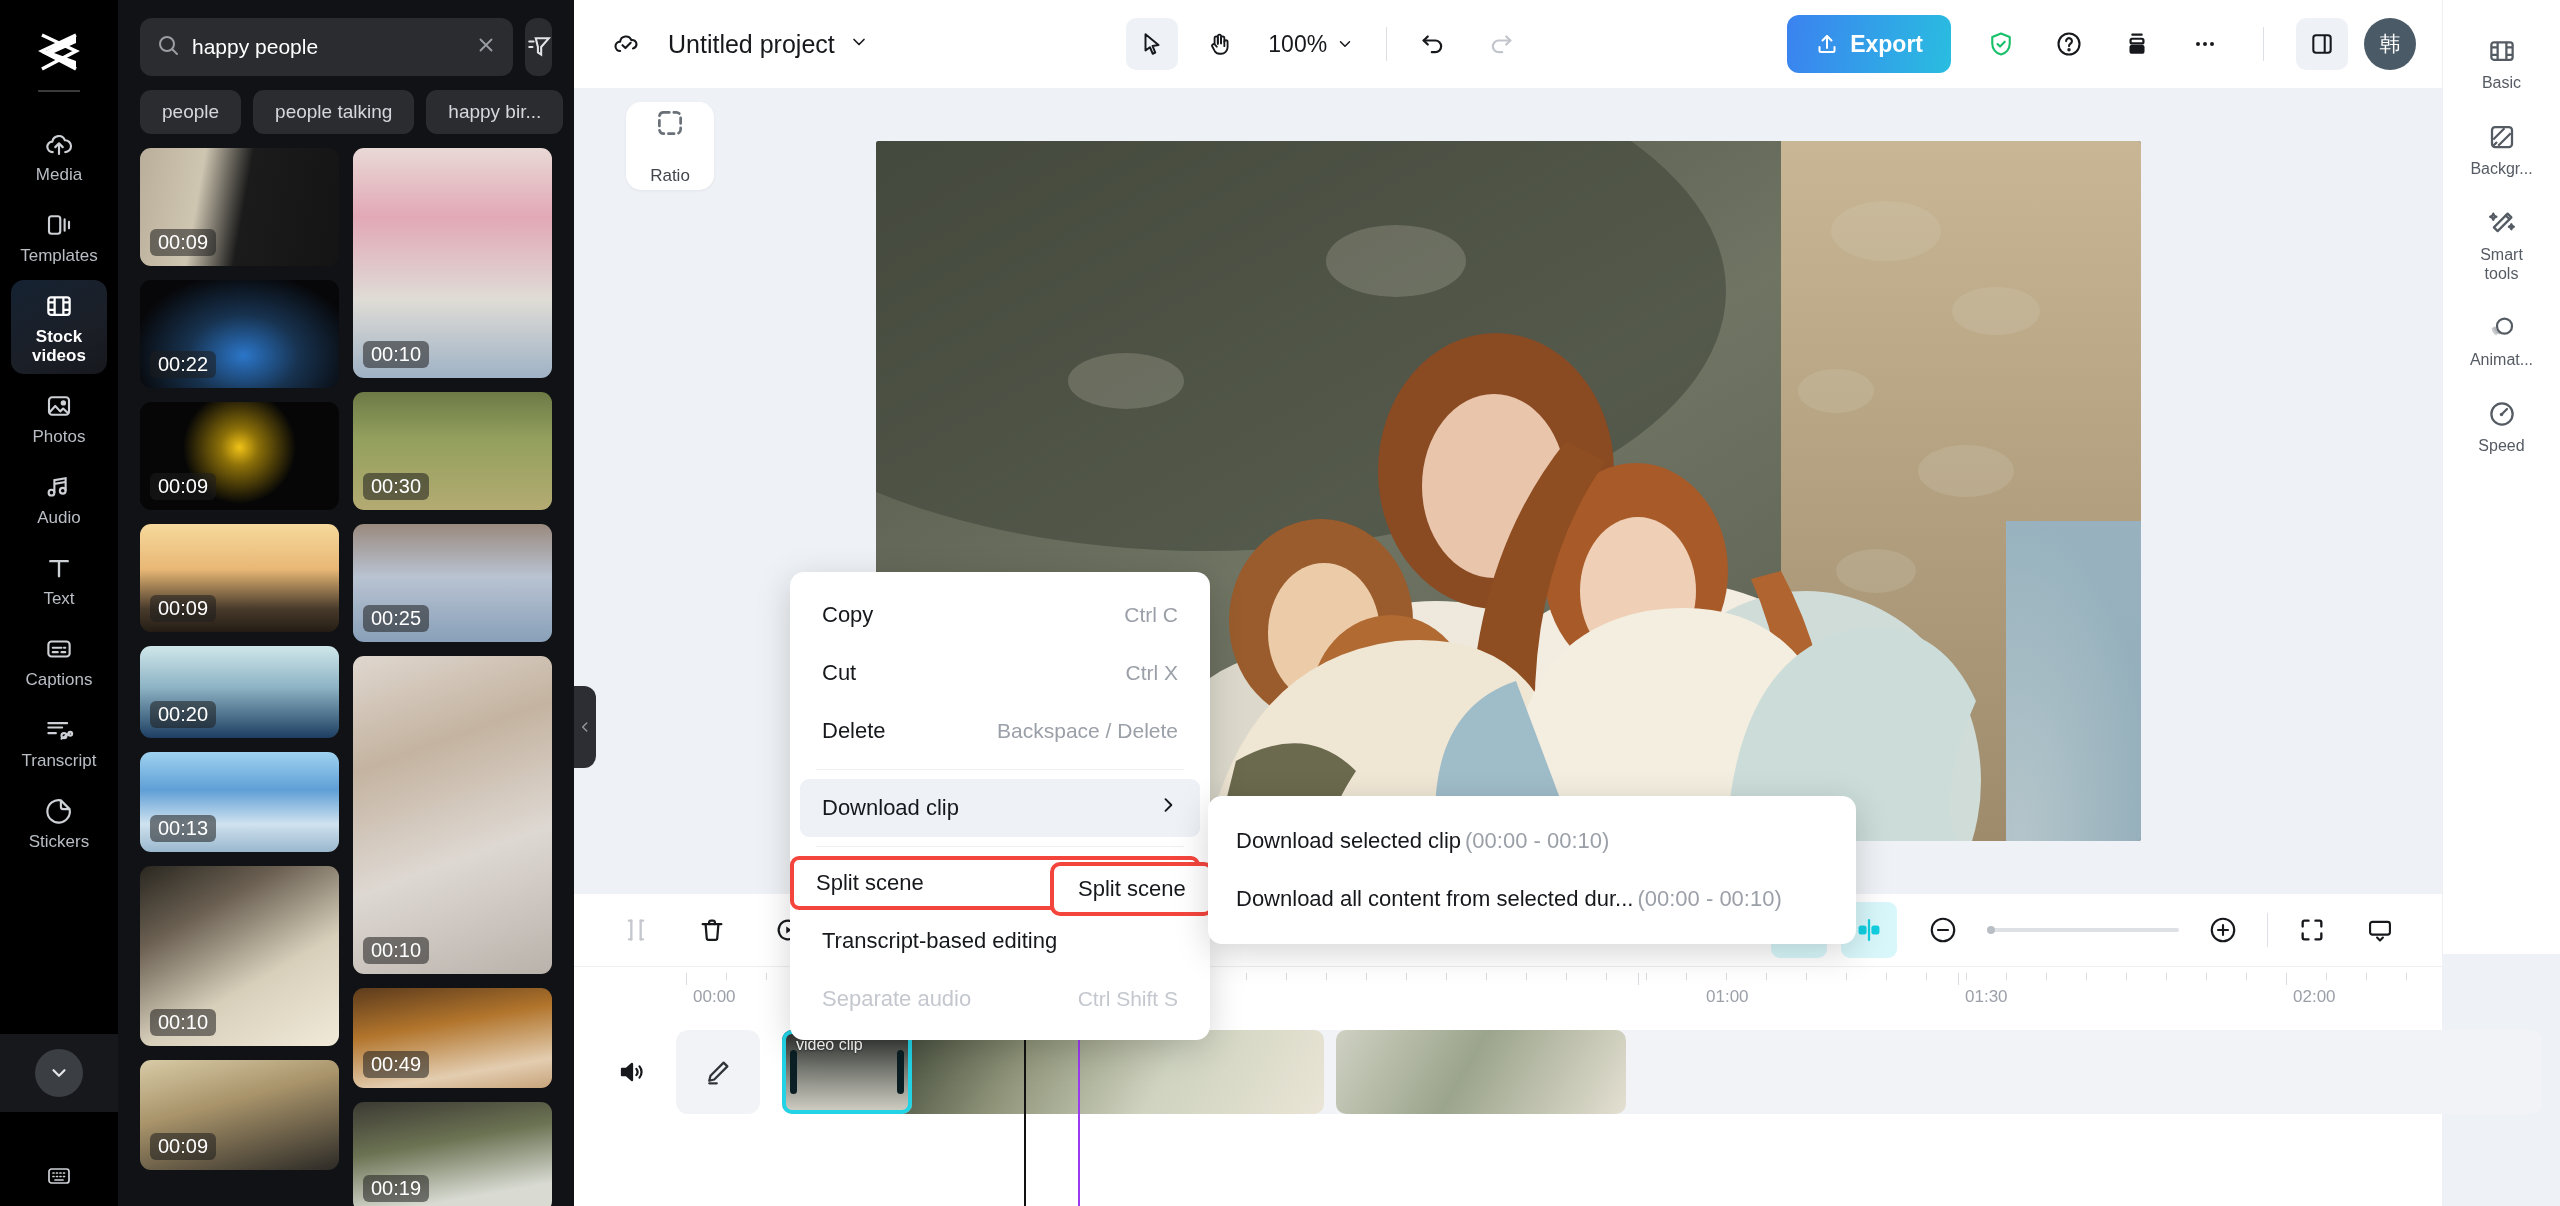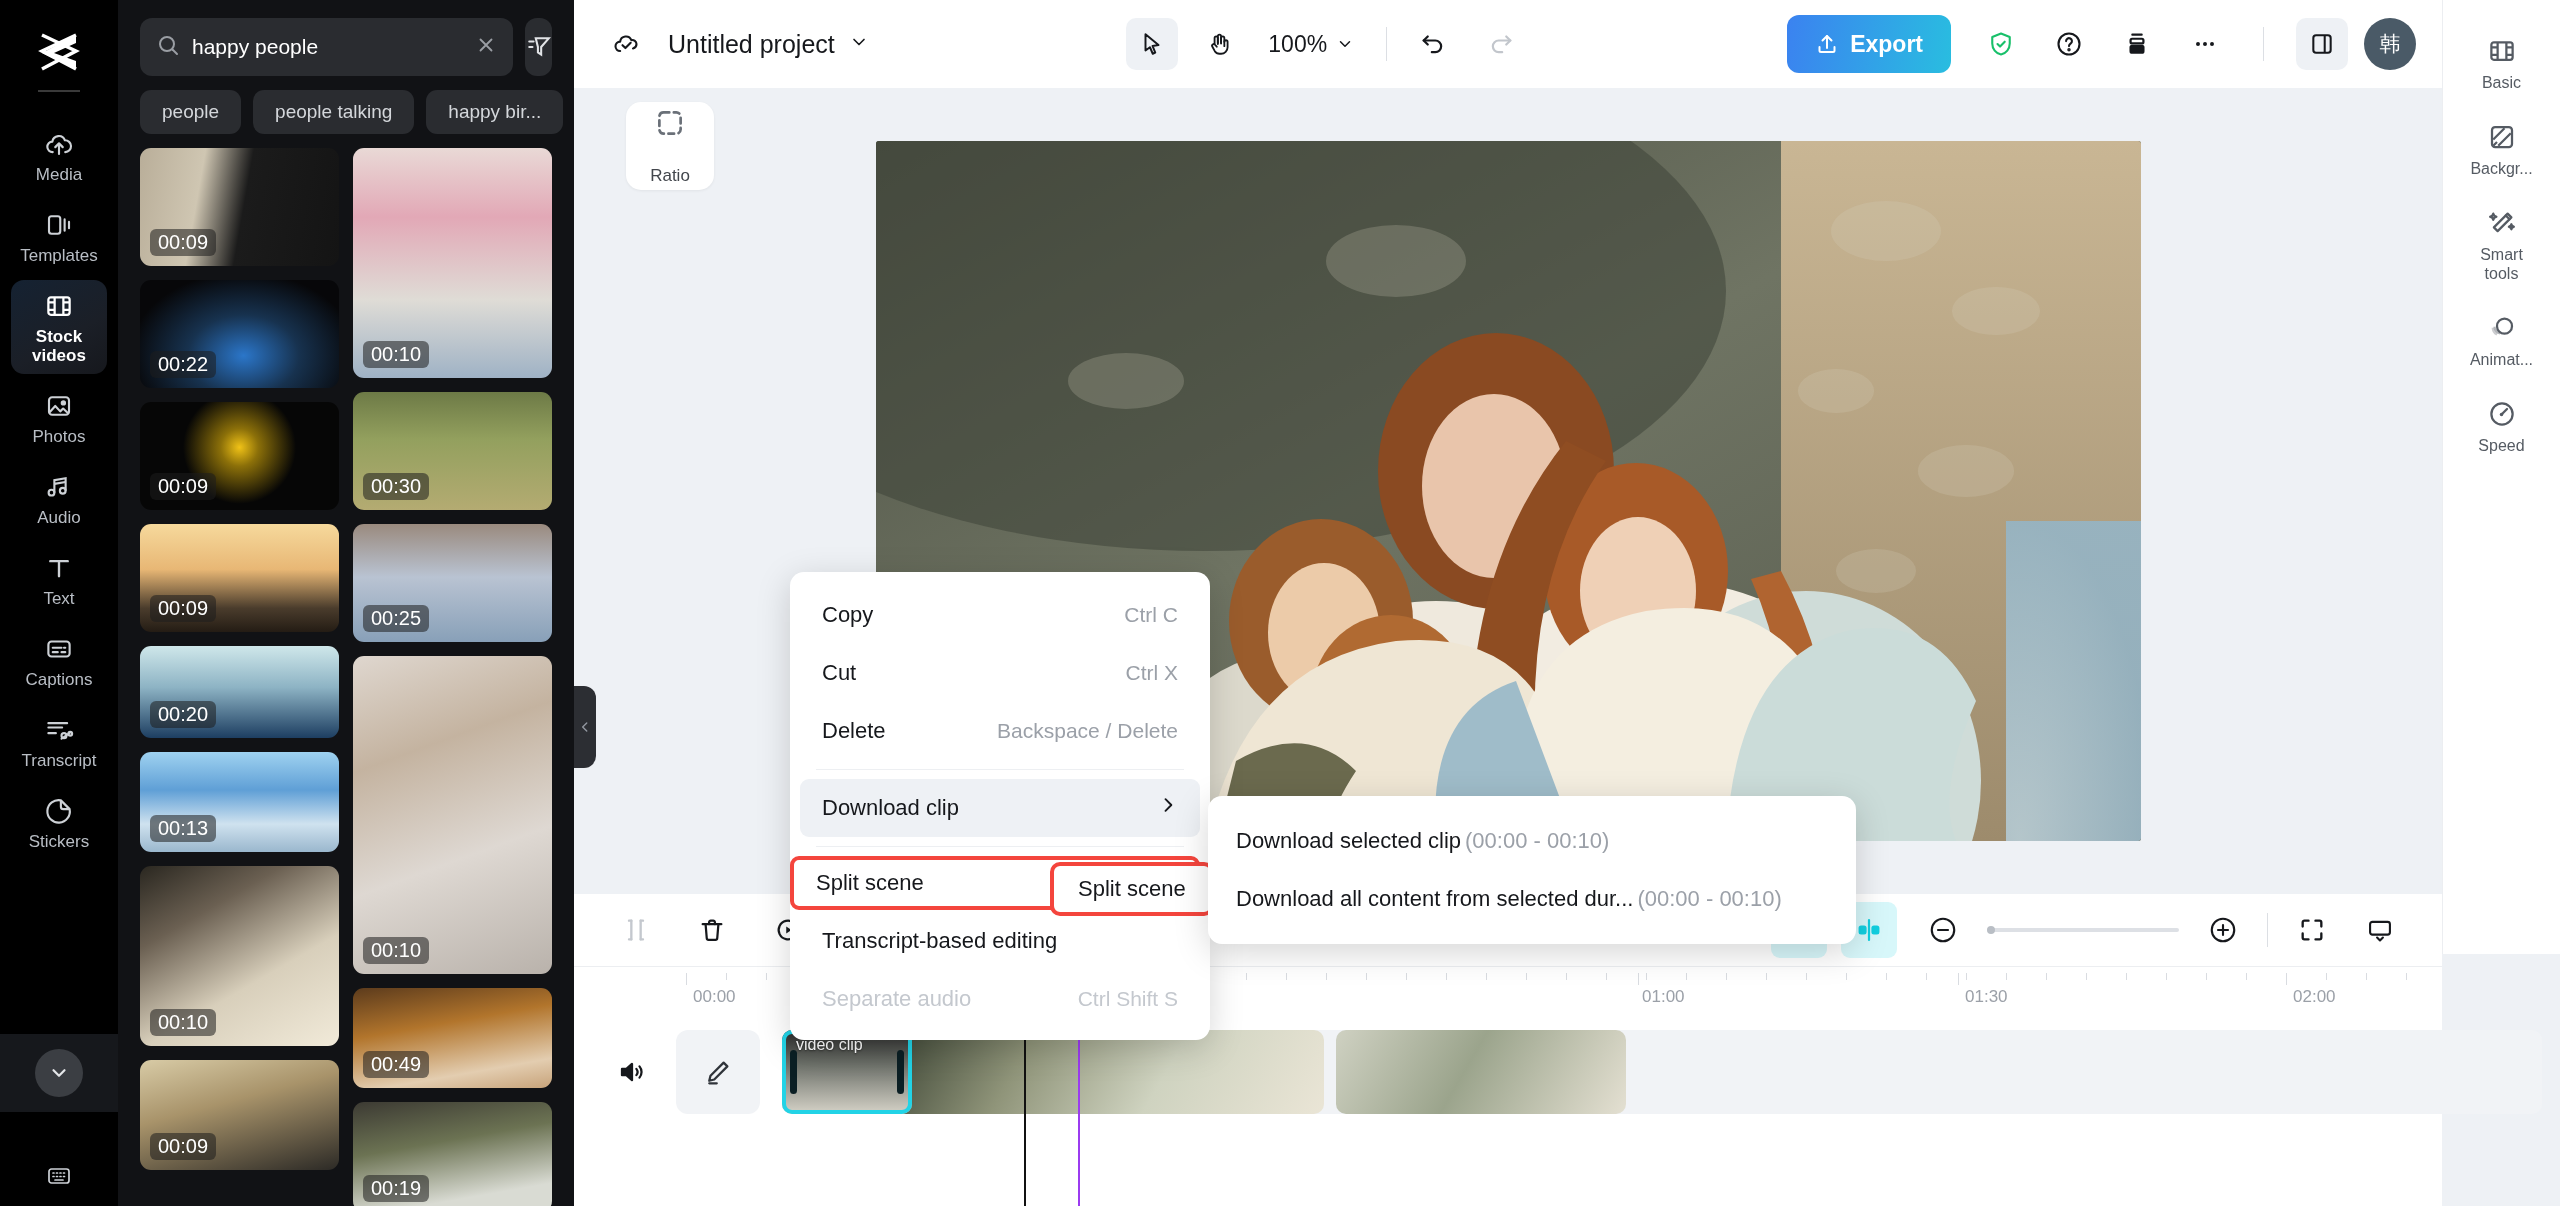--- a/index.html
+++ b/index.html
@@ -623,21 +623,21 @@
               <rect x="3.5" y="5" width="17" height="11" rx="2"></rect>
               <polyline points="9.5 18.5 12 21 14.5 18.5"></polyline>
             </svg>
         </span>
       </div>
 
       <div class="ruler" id="ruler">
           <span class="mk" style="left: 112px; height: 12px;"></span>
           <span class="lbl" style="left: 119px;">00:00</span>
           <span class="mk" style="left: 1064px; height: 12px;"></span>
-          <span class="lbl" style="left: 1068px;">01:00</span>
+          <span class="lbl" style="left: 1132px;">01:00</span>
           <span class="mk" style="left: 1384px; height: 12px;"></span>
           <span class="lbl" style="left: 1391px;">01:30</span>
           <span class="mk" style="left: 1712px; height: 12px;"></span>
           <span class="lbl" style="left: 1719px;">02:00</span>
           <span class="mk" style="left: 152px; height: 7px;"></span>
           <span class="mk" style="left: 192px; height: 7px;"></span>
           <span class="mk" style="left: 232px; height: 7px;"></span>
           <span class="mk" style="left: 272px; height: 7px;"></span>
           <span class="mk" style="left: 312px; height: 7px;"></span>
           <span class="mk" style="left: 352px; height: 7px;"></span>

